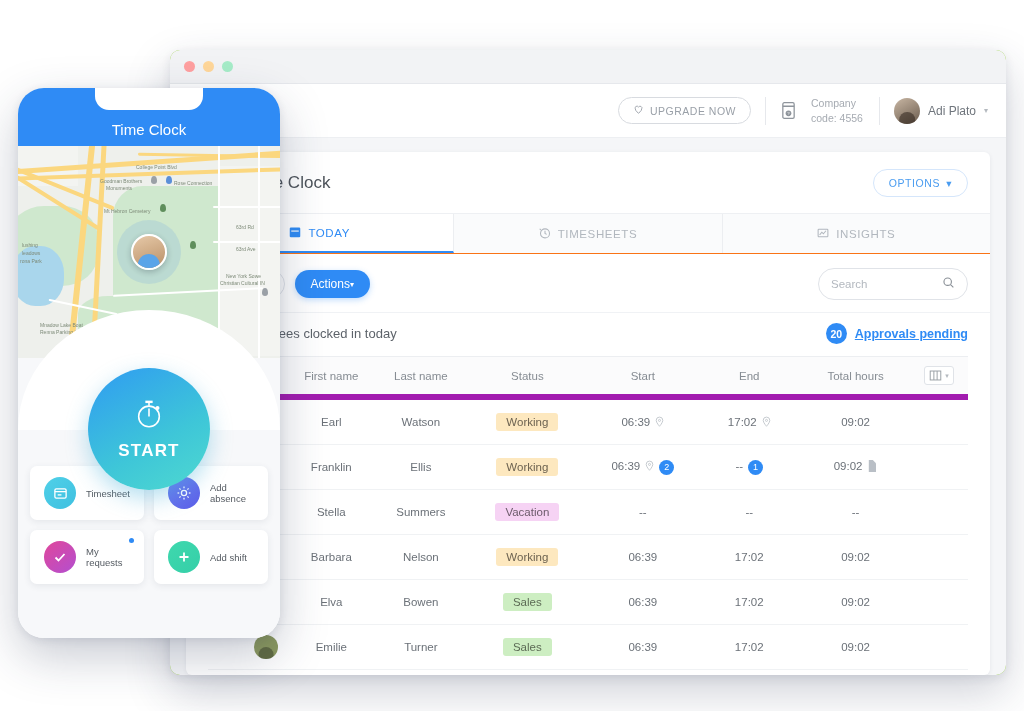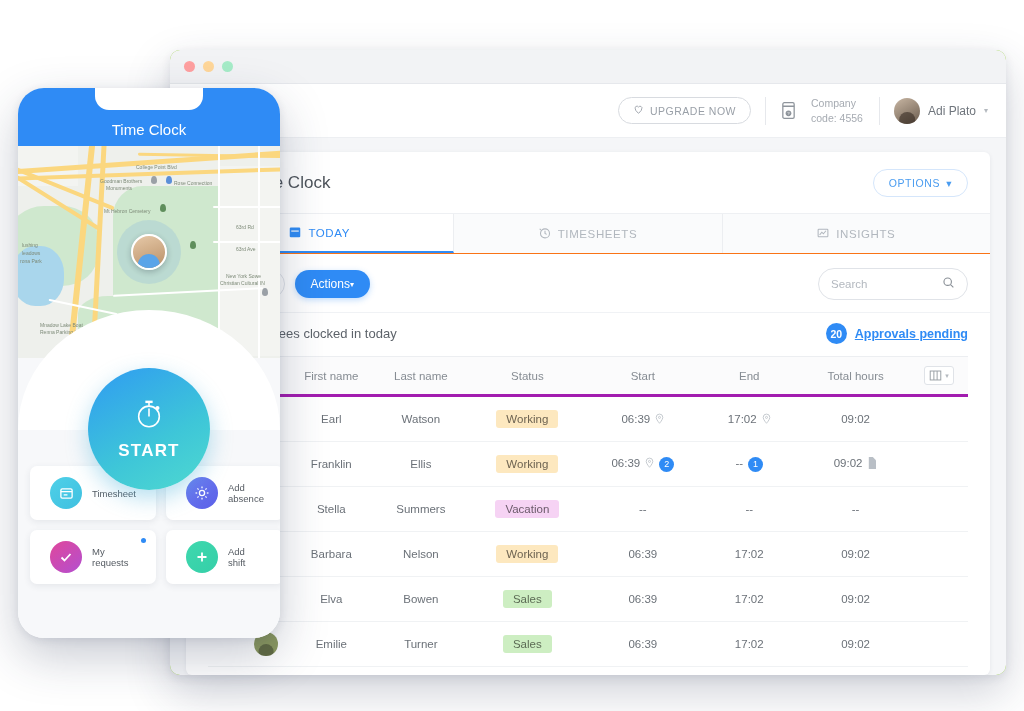--- a/index.html
+++ b/index.html
@@ -151,21 +151,21 @@
   }
   .approvals-link {
     font-size: 12.5px; color: #2f8bf5; text-decoration: underline;
   }
 
   
   table { width: 100%; border-collapse: collapse; }
   thead th {
     font-size: 11.5px; font-weight: normal; color: #868c93;
     padding: 9px 0; background: #fbfbfc;
-    border-top: 1px solid #eceef1; border-bottom: 3px solid #a21caf;
+    border-top: 1px solid #eceef1; border-bottom: 6px solid #a21caf;
     text-align: center;
   }
   tbody td {
     font-size: 11.5px; color: #6b7178;
     padding: 10px 0; text-align: center;
     border-bottom: 1px solid #f0f2f4;
   }
   .col-check { width: 36px; }
   .col-avatar { width: 44px; }
   .col-first { width: 88px; }
@@ -313,21 +313,21 @@
   .start-label { font-size: 17px; letter-spacing: 1.2px; font-weight: bold; }
 
   .quick-grid {
     position: absolute; left: 12px; right: 12px; top: 108px;
     display: grid; grid-template-columns: 1fr 1fr;
     gap: 10px;
   }
   .quick-card {
     background: #fff; border-radius: 7px;
     box-shadow: 0 2px 7px rgba(40,50,80,0.09);
-    padding: 11px 20px; display: flex; align-items: center;
+    padding: 11px 14px; display: flex; align-items: center;
     gap: 10px; position: relative; cursor: pointer;
   }
   .quick-icon {
     width: 32px; height: 32px; border-radius: 50%;
     display: flex; align-items: center; justify-content: center;
     color: #fff; flex: none;
   }
   .ic-timesheet { background: linear-gradient(140deg,#4fd0e8,#3fc0e0); }
   .ic-absence { background: linear-gradient(140deg,#6f7ef0,#5a5fe8); }
   .ic-requests { background: linear-gradient(140deg,#e0479b,#b34fd0); }

